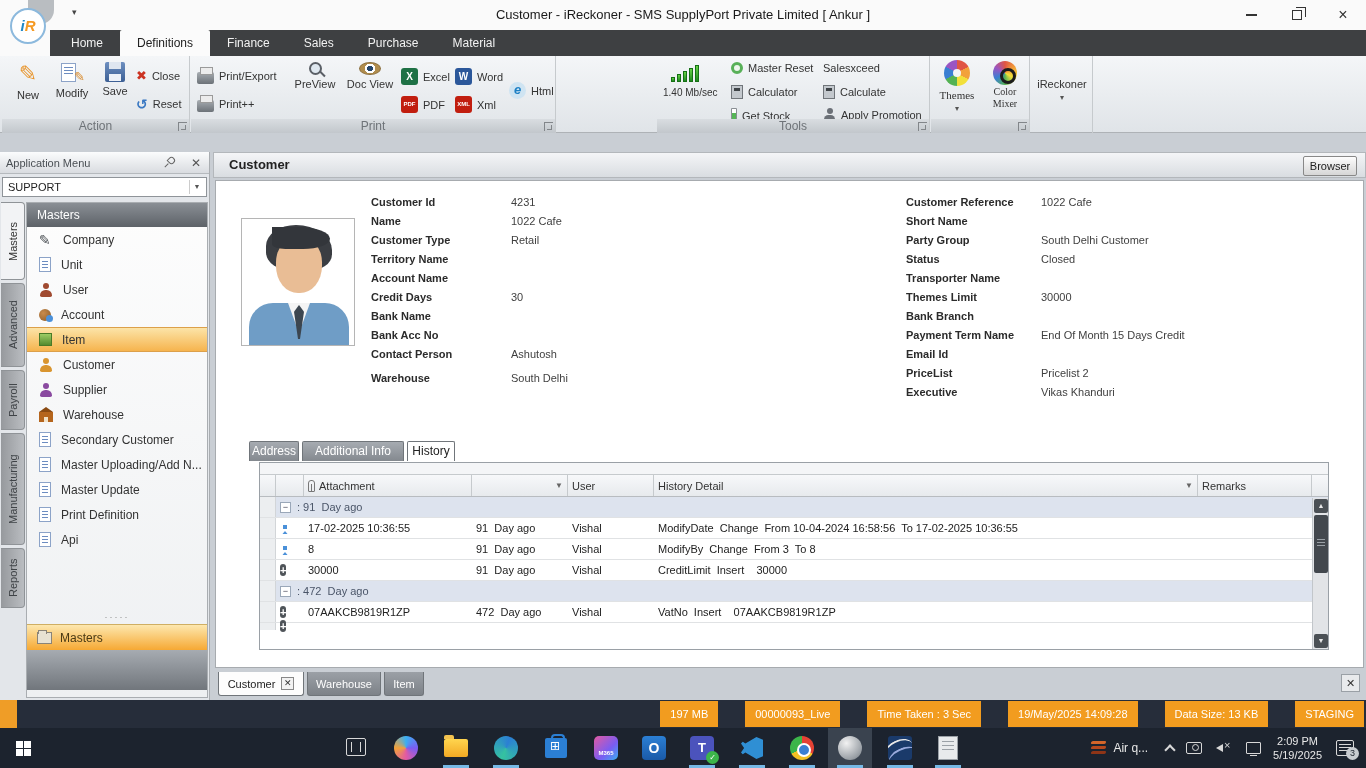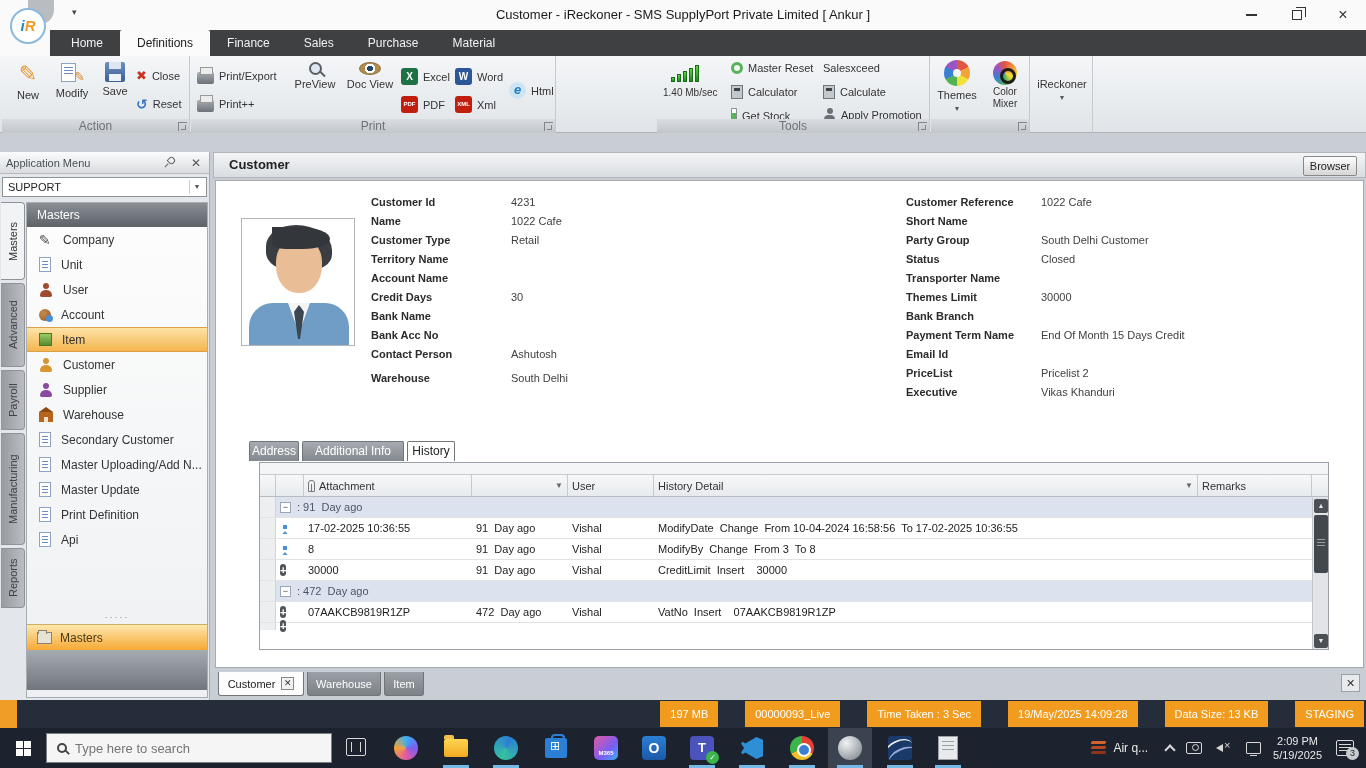--- a/index.html
+++ b/index.html
@@ -365,21 +365,21 @@
           <span>Calculate</span>
         </div>
       <div class="rbtn-s" style="left:166px;top:52px;">
           <span class="promo-ic"></span>
           <span>Apply Promotion</span>
         </div>
       <div class="rlabel">Tools</div>
       <span class="launch"></span>
     </div>
 
-    <div class="rgroup" style="left:931px;width:99px;">
+    <div class="rgroup" style="left:931px;width:99px;font-family:Liberation Serif, serif;">
       <div class="rbtn-l" style="left:4px;top:4px;width:44px;">
           <span class="themes-ic"></span>
           <span>Themes</span>
           <span class="dd-arrow">▾</span>
         </div>
       <div class="rbtn-l" style="left:52px;top:5px;width:44px;gap:1px;">
           <span class="mixer-ic"></span>
           <span style="font-size:10px;">Color</span>
           <span style="font-size:10px;">Mixer</span>
         </div>
@@ -686,24 +686,20 @@
 
   <div class="taskbar">
     <div class="start">
         <span class="winlogo">
           <b></b>
           <b></b>
           <b></b>
           <b></b>
         </span>
       </div>
-    <div class="searchbox">
-      <span class="mag-s"></span>
-      <input type="text" placeholder="Type here to search" style="">
-    </div>
     <span class="taskview"></span>
     <span class="tb-icon" style="left:384px;">
         <span class="ic-copilot"></span>
       </span>
     <span class="tb-icon open" style="left:434px;">
         <span class="ic-folder"></span>
       </span>
     <span class="tb-icon open" style="left:484px;">
         <span class="ic-edge"></span>
       </span>

